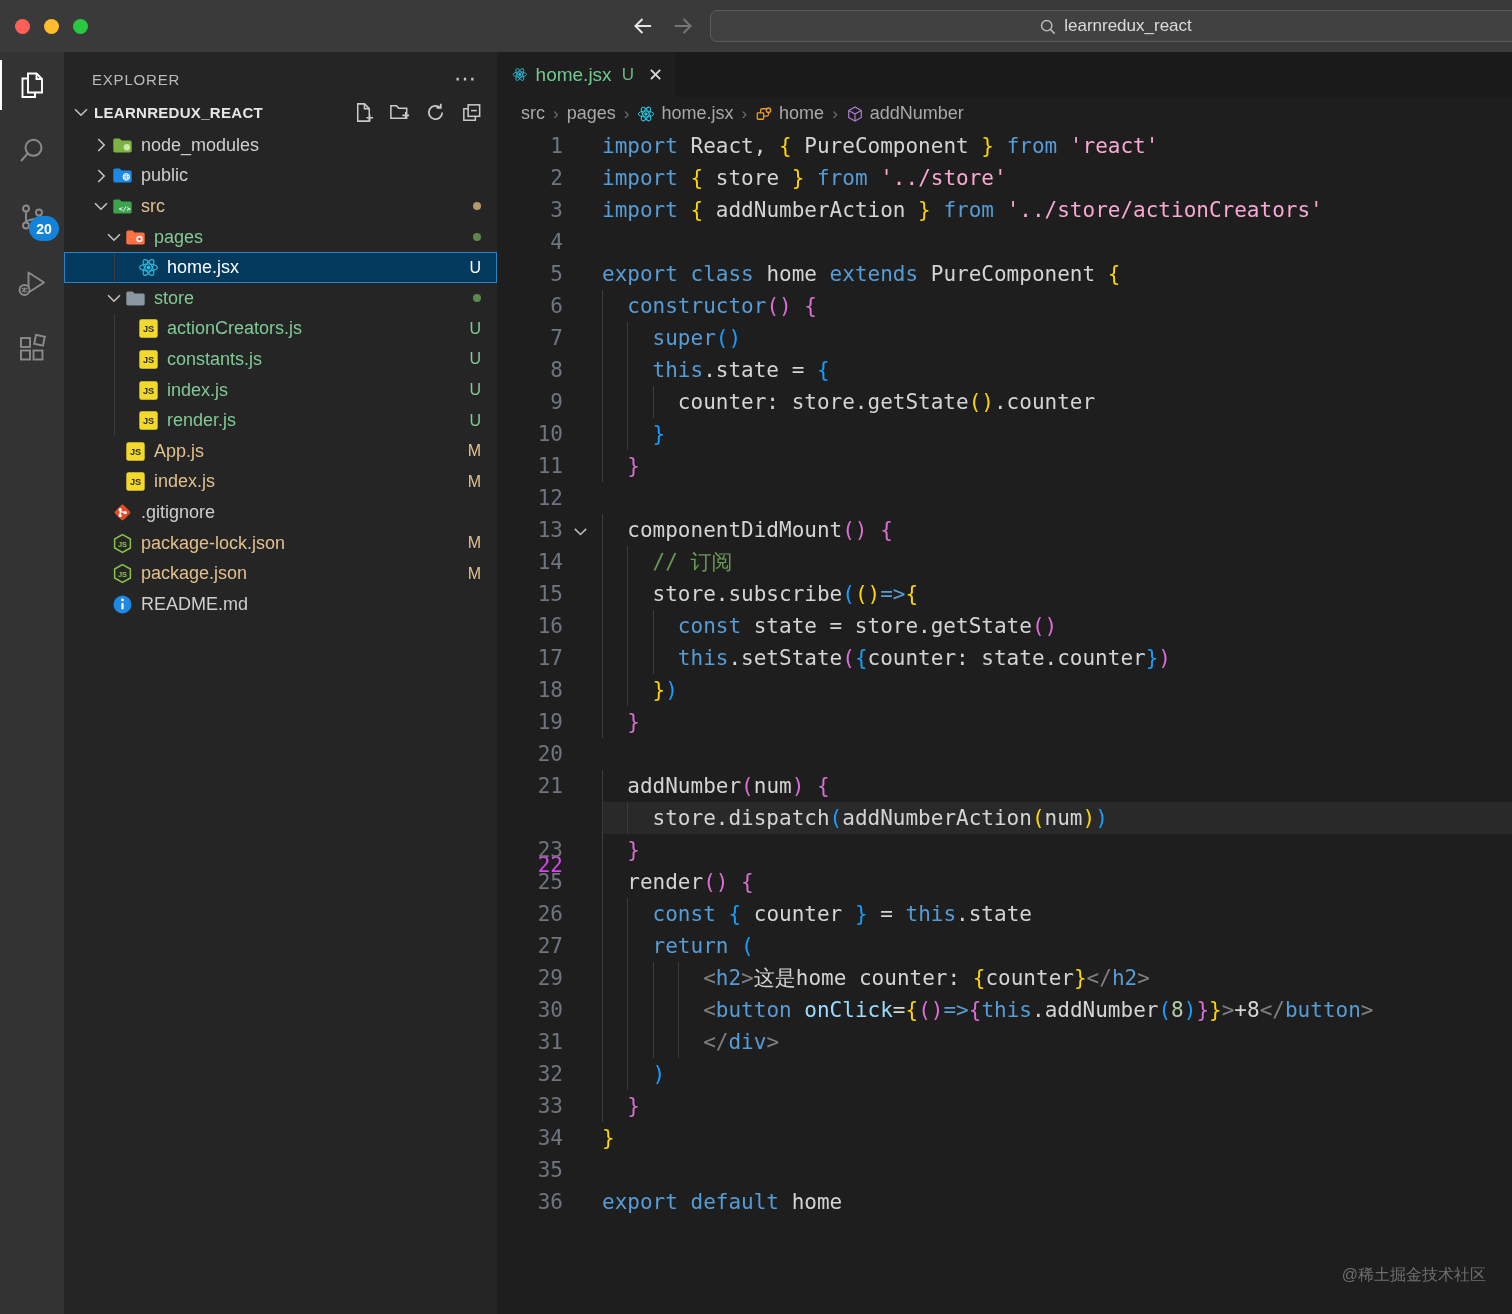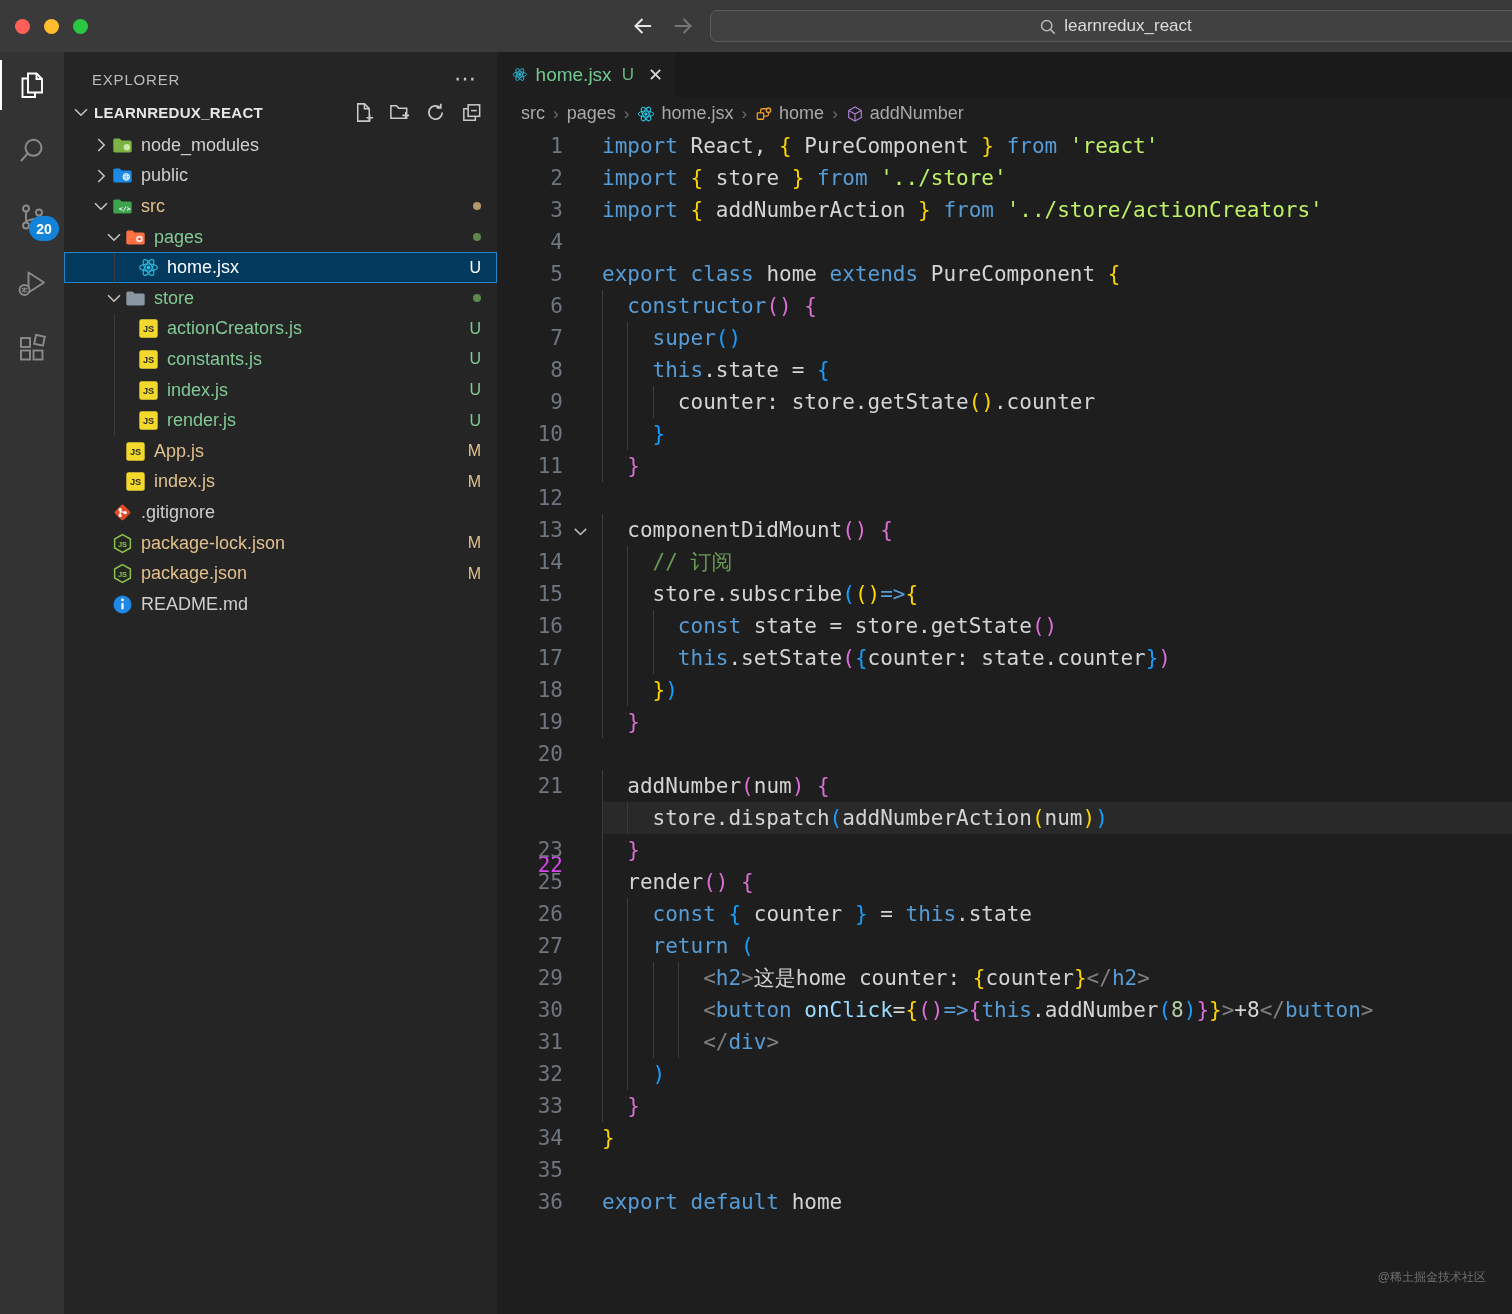--- a/index.html
+++ b/index.html
@@ -76,25 +76,25 @@
     font-family:"DejaVu Sans Mono","Liberation Mono",monospace; font-size:21px; }
   .cl { height:32px; line-height:32px; display:flex; white-space:pre; position:relative; }
   .cl .ln { width:66px; flex:none; text-align:right; color:#6E7681; }
   .cl .gut { width:39px; flex:none; position:relative; }
   .gut .fold { position:absolute; left:7px; top:5px; width:21px; height:21px; color:#BBBBBB; }
   .fold svg { width:100%; height:100%; }
   .cl .ct { flex:1; position:relative; }
   .cl.cur .ct { background:#29292A; }
   .cl.cur .ln { color:#d946ef;margin-top:47px; }
   .ig { position:absolute; top:0; bottom:0; width:1px; background:#3B3B3B; }
-  .s-kw{color:#569CD6} .s-fg{color:#D4D4D4} .s-str{color:#bef264} .s-cmt{color:#6A9955}
+  .s-kw{color:#569CD6} .s-fg{color:#D4D4D4} .s-str{color:#f9a8d4} .s-cmt{color:#6A9955}
   .s-num{color:#B5CEA8} .s-b1{color:#FFD700} .s-b2{color:#DA70D6} .s-b3{color:#179FFF}
   .s-tag{color:#569CD6} .s-at{color:#9CDCFE} .s-pn{color:#808080}
 
-  .watermark { position:absolute; right:26px; bottom:28px; font-size:12px; color:#6F6F6D; pointer-events:none; }
+  .watermark { position:absolute; right:26px; bottom:28px; font-size:16px; color:#6F6F6D; pointer-events:none; }
 </style>
 </head>
 <body>
 
 <div class="app">
 
   <div class="titlebar">
     <div class="traffic">
       <div class="tl red"></div>
       <div class="tl yel"></div>

